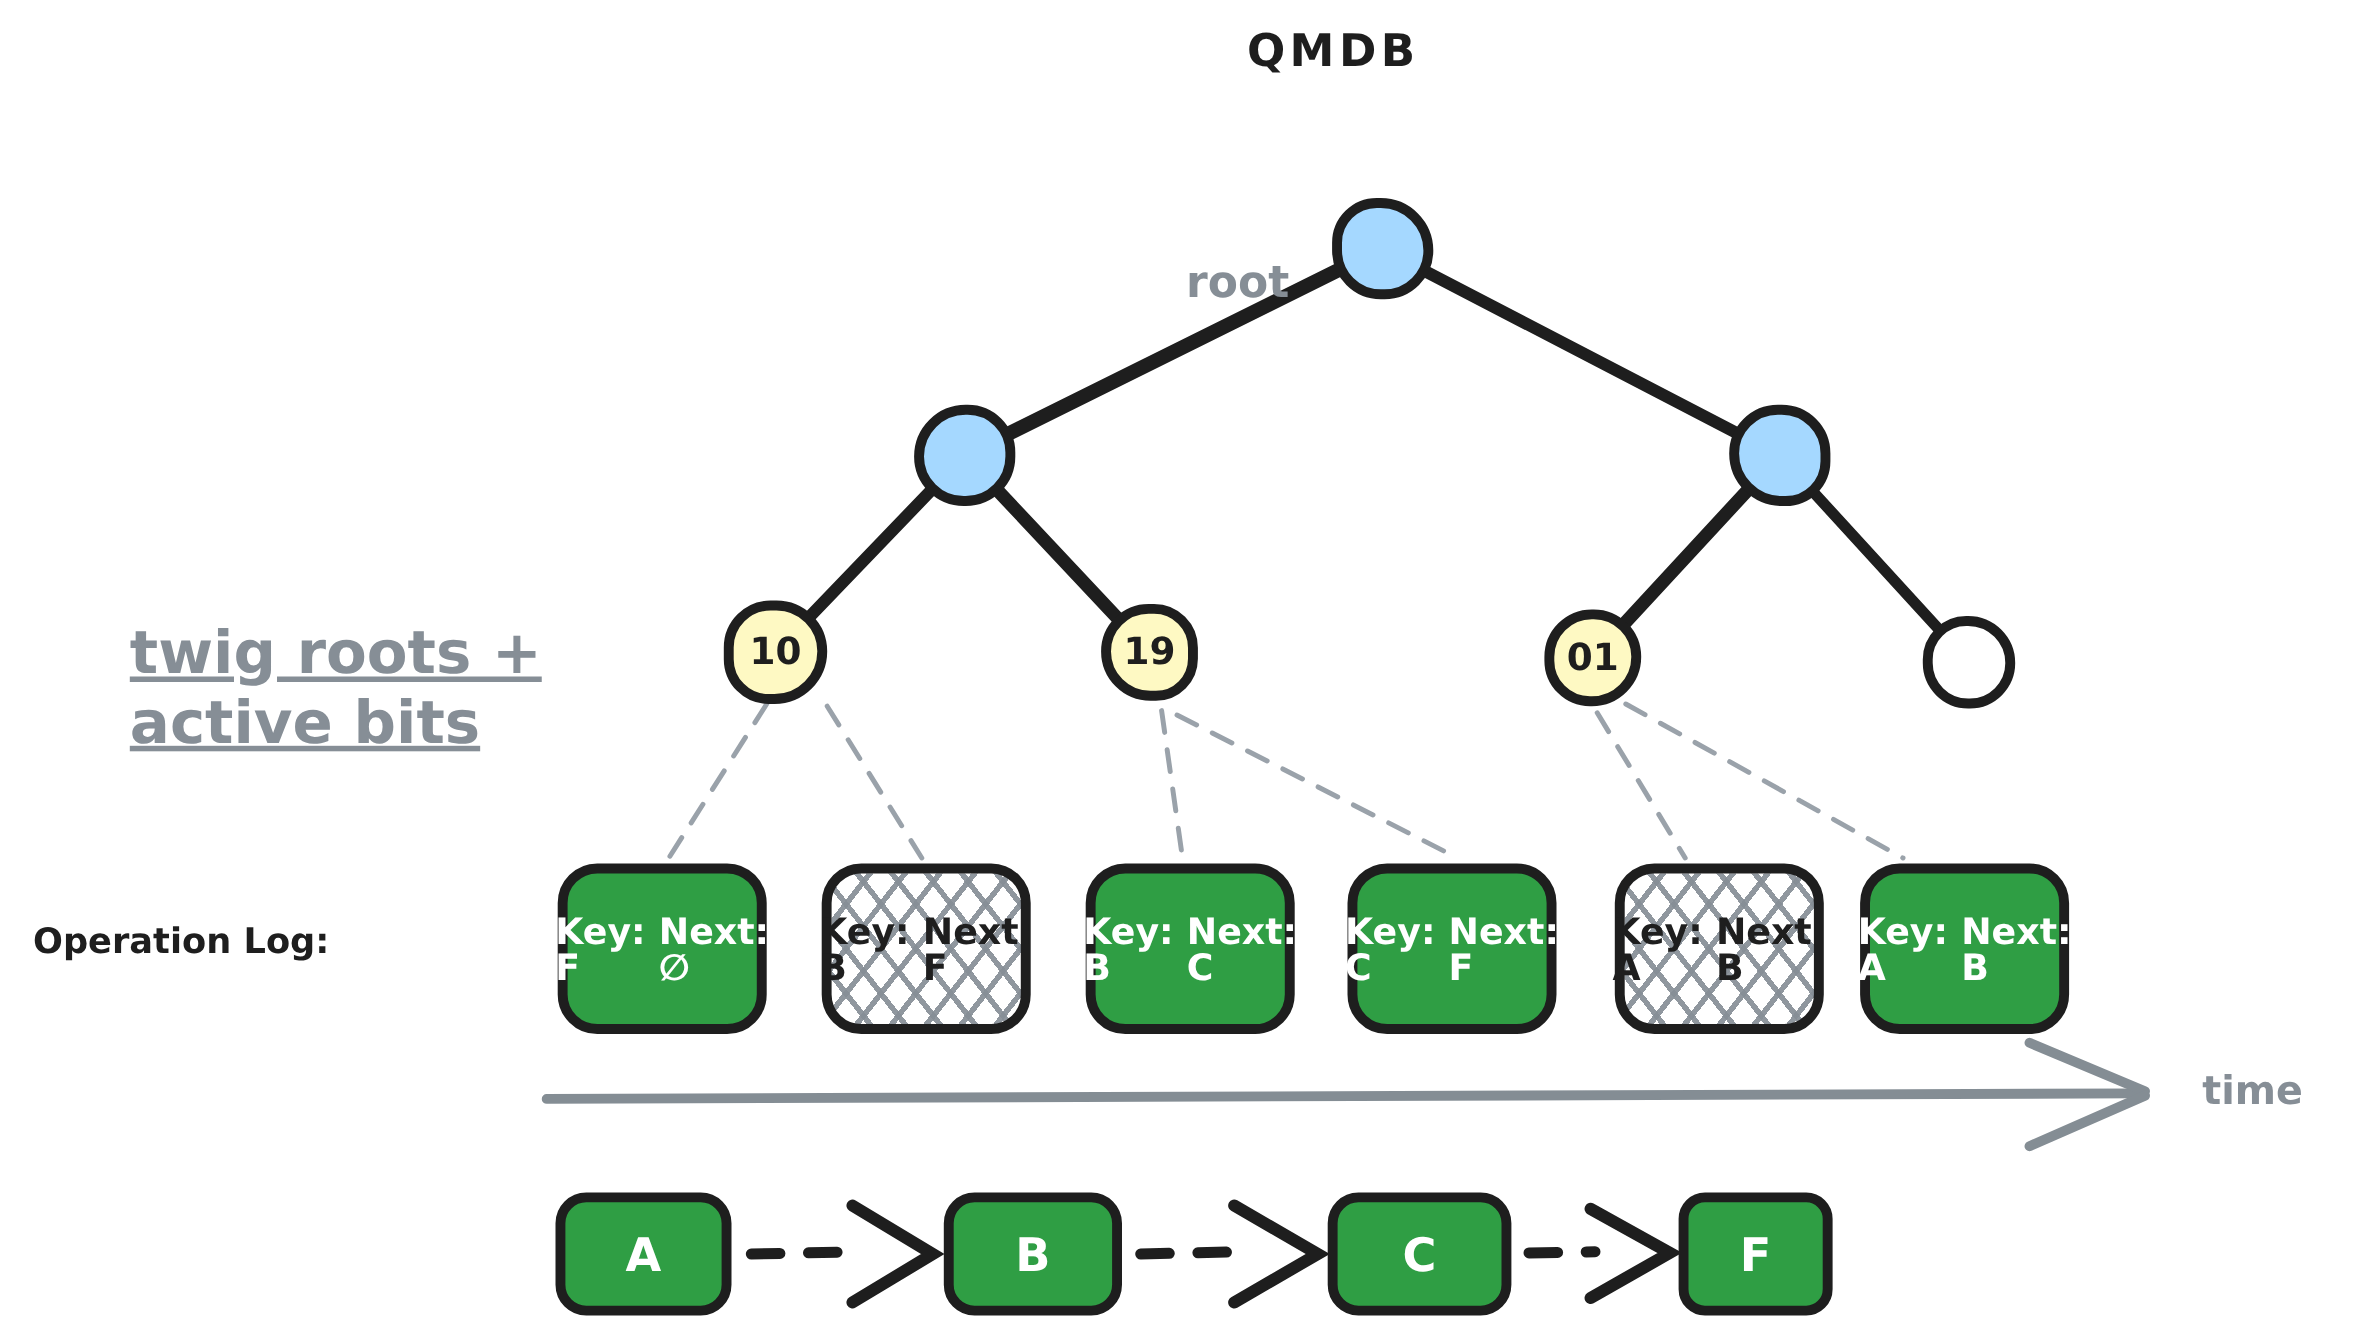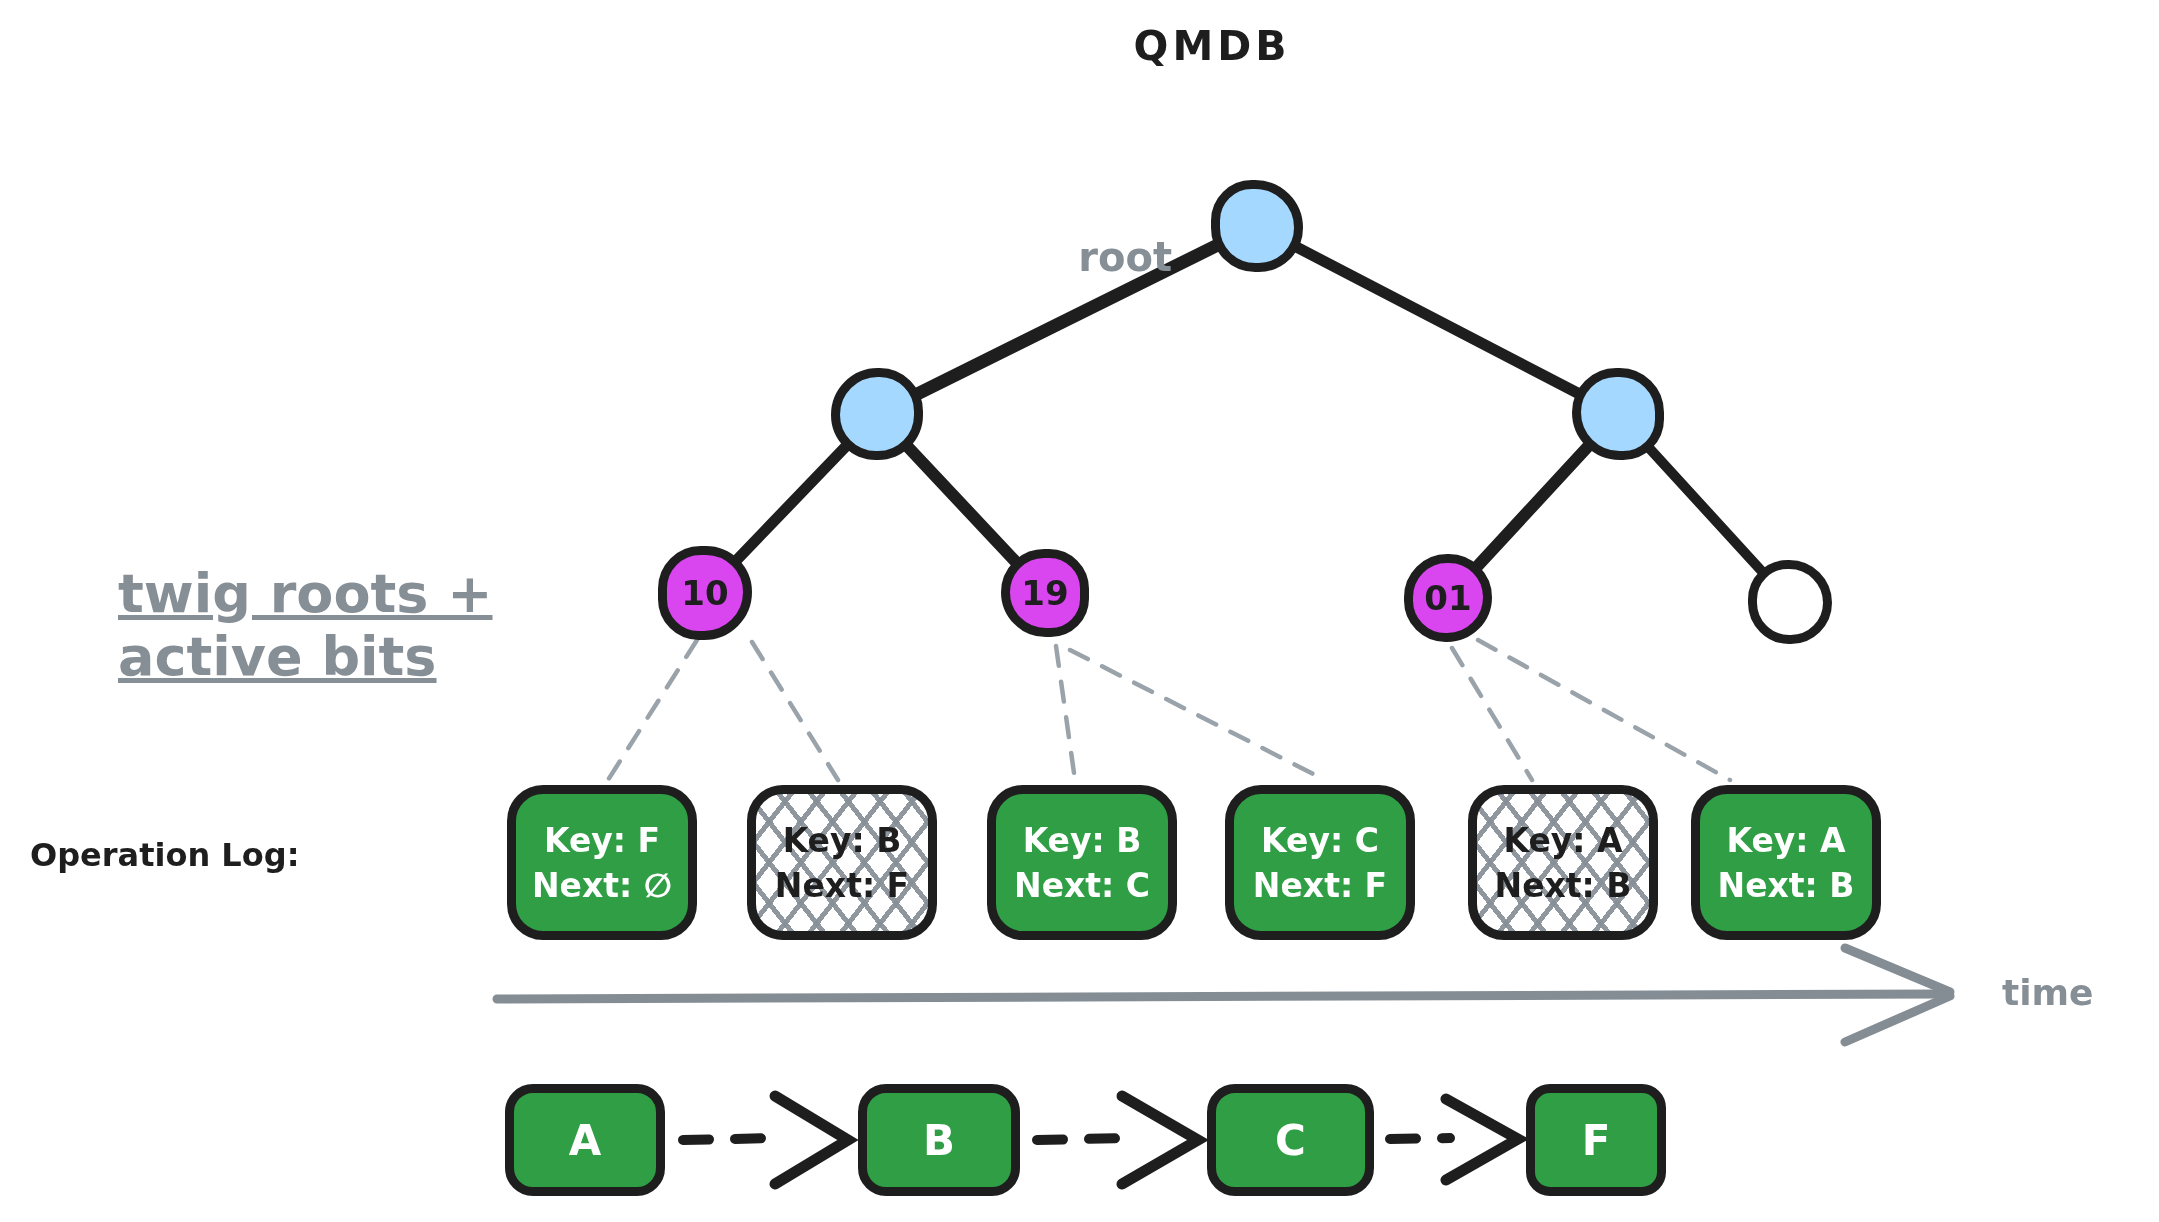--- a/index.html
+++ b/index.html
@@ -22,35 +22,35 @@
   .oplog-label{left:30px;top:836px;}
   .linked-label{left:33px;top:1116px;}
 
   
   .node{
     position:absolute;border:9px solid #1e1e1e;border-radius:50%;
     display:flex;align-items:center;justify-content:center;
     font-size:34px;font-weight:700;color:#1e1e1e;box-sizing:border-box;
   }
   .node.blue{background:#a5d8ff;}
-  .node.green{background:#d946ef;justify-content:center;}
+  .node.green{background:#fef9c3;justify-content:center;}
   .node.empty{background:#ffffff;}
   .n-root {left:1211px;top:180px;width:92px;height:92px;border-radius:46% 54% 50% 50%;}
   .n-midl {left:831px;top:368px;width:92px;height:92px;border-radius:52% 48% 50% 50%;}
   .n-midr {left:1572px;top:368px;width:92px;height:92px;border-radius:50% 50% 46% 54%;}
   .n-t10  {left:658px;top:546px;width:94px;height:94px;border-radius:48% 52% 54% 46%;}
   .n-t11  {left:1001px;top:549px;width:88px;height:88px;border-radius:52% 48% 46% 54%;}
   .n-t01  {left:1404px;top:554px;width:88px;height:88px;border-radius:50% 50% 52% 48%;}
   .n-null {left:1748px;top:560px;width:84px;height:84px;border-radius:48% 52% 50% 50%;}
 
   
   .op-box{
     position:absolute;top:785px;width:190px;height:155px;box-sizing:border-box;
     border:9px solid #1e1e1e;border-radius:36px;
-    display:flex;flex-direction:column;align-items:center;justify-content:center;gap:12px;
+    display:flex;flex-direction:row;align-items:center;justify-content:center;gap:12px;
     font-size:33px;font-weight:700;line-height:1;
   }
   .op-box.green{background:#2f9e44;color:#ffffff;}
   .op-box.hatched{
     color:#1e1e1e;background-color:#ffffff;
     background-image:
       repeating-linear-gradient(52deg,  rgba(134,142,150,.92) 0 5px, transparent 5px 25px),
       repeating-linear-gradient(128deg, rgba(134,142,150,.92) 0 5px, transparent 5px 25px);
   }
   .op-1{left:507px;}  .op-2{left:747px;}  .op-3{left:987px;}

